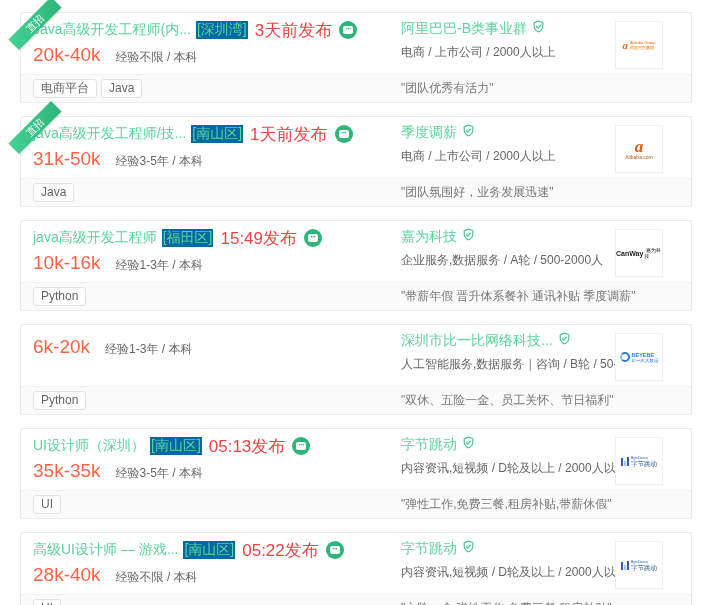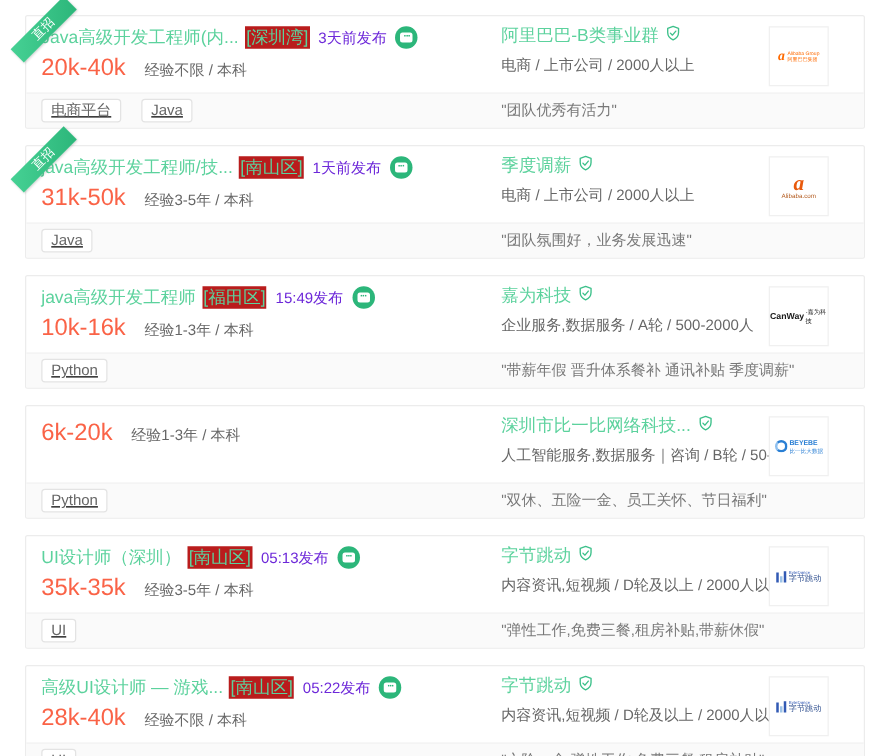--- a/index.html
+++ b/index.html
@@ -10,22 +10,22 @@
   }
   .job-list{padding:12px 20px 0 20px;}
   .card{
     position:relative;background:#fff;border:1px solid #ececec;border-radius:2px;
     margin-bottom:13px;
   }
   .card-main{display:flex;align-items:flex-start;padding:7px 12px 5px 12px;}
   .jc-left{width:368px;flex-shrink:0;}
   .title-row{display:flex;align-items:center;height:20px;font-size:14px;}
   .job-title{color:#5cd29d;white-space:nowrap;}
-  .job-loc{color:#5cd29d;background:#b91c1c;margin-left:5px;padding:0 1px;white-space:nowrap;}
-  .job-time{color:#6d28d9;font-size:12px;margin-left:7px;white-space:nowrap;}
+  .job-loc{color:#5cd29d;background:#0369a1;margin-left:5px;padding:0 1px;white-space:nowrap;}
+  .job-time{color:#ef4444;font-size:17px;margin-left:7px;white-space:nowrap;}
   .chat-icon{
     width:18px;height:18px;border-radius:50%;background:#2cb67a;margin-left:7px;
     display:flex;align-items:center;justify-content:center;flex-shrink:0;cursor:pointer;
   }
   .chat-bubble{
     width:10px;height:8px;background:#fff;border-radius:2px;
     color:#2cb67a;font-size:8px;line-height:6px;text-align:center;font-weight:bold;
   }
   .chat-bubble::after{content:"···";letter-spacing:-1px;}
   .salary-row{margin-top:4px;display:flex;align-items:baseline;height:18px;}
@@ -38,21 +38,21 @@
   .company-info{margin-top:4px;color:#666;font-size:12px;white-space:nowrap;height:18px;}
   .logo-box{
     width:46px;height:46px;border:1px solid #f0f0f0;background:#fff;flex-shrink:0;
     margin:1px 16px 0 8px;display:flex;align-items:center;justify-content:center;overflow:hidden;
     cursor:pointer;
   }
   .card-footer{
     display:flex;align-items:center;background:#fafafa;border-top:1px solid #f2f2f2;
     padding:4px 12px;
   }
-  .tags{width:368px;flex-shrink:0;display:flex;gap:16px;text-decoration:underline;}
+  .tags{width:368px;flex-shrink:0;display:flex;gap:4px;}
   .tag{
     border:1px solid #e3e3e3;background:#fff;color:#666;font-size:12px;
     padding:2px 7px;border-radius:3px;line-height:13px;white-space:nowrap;
   }
   .quote{flex:1;color:#787878;font-size:12px;white-space:nowrap;overflow:hidden;}
   .ribbon{
     position:absolute;top:3px;left:-16px;width:60px;height:15px;line-height:15px;
     background:linear-gradient(135deg,#46d194,#2cb67a);color:#fff;font-size:10px;
     text-align:center;transform:rotate(-45deg);box-shadow:0 1px 2px rgba(0,0,0,.18);
     z-index:2;

